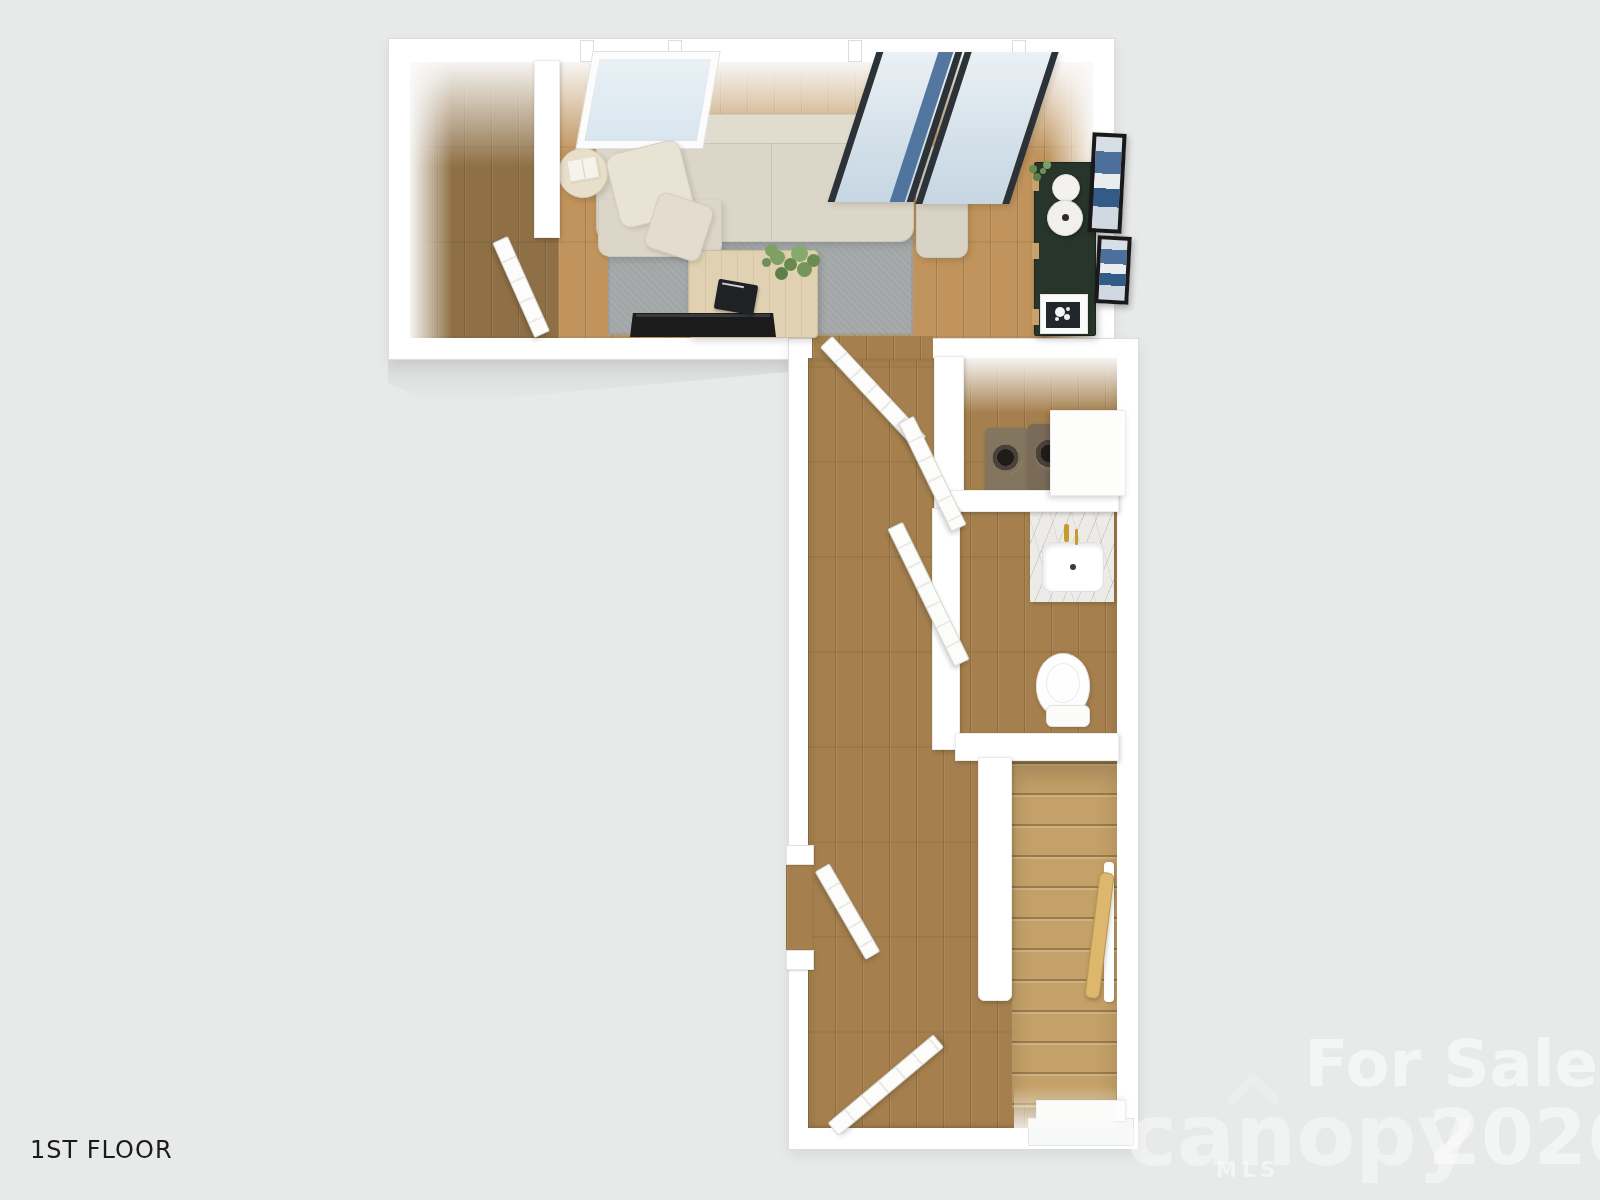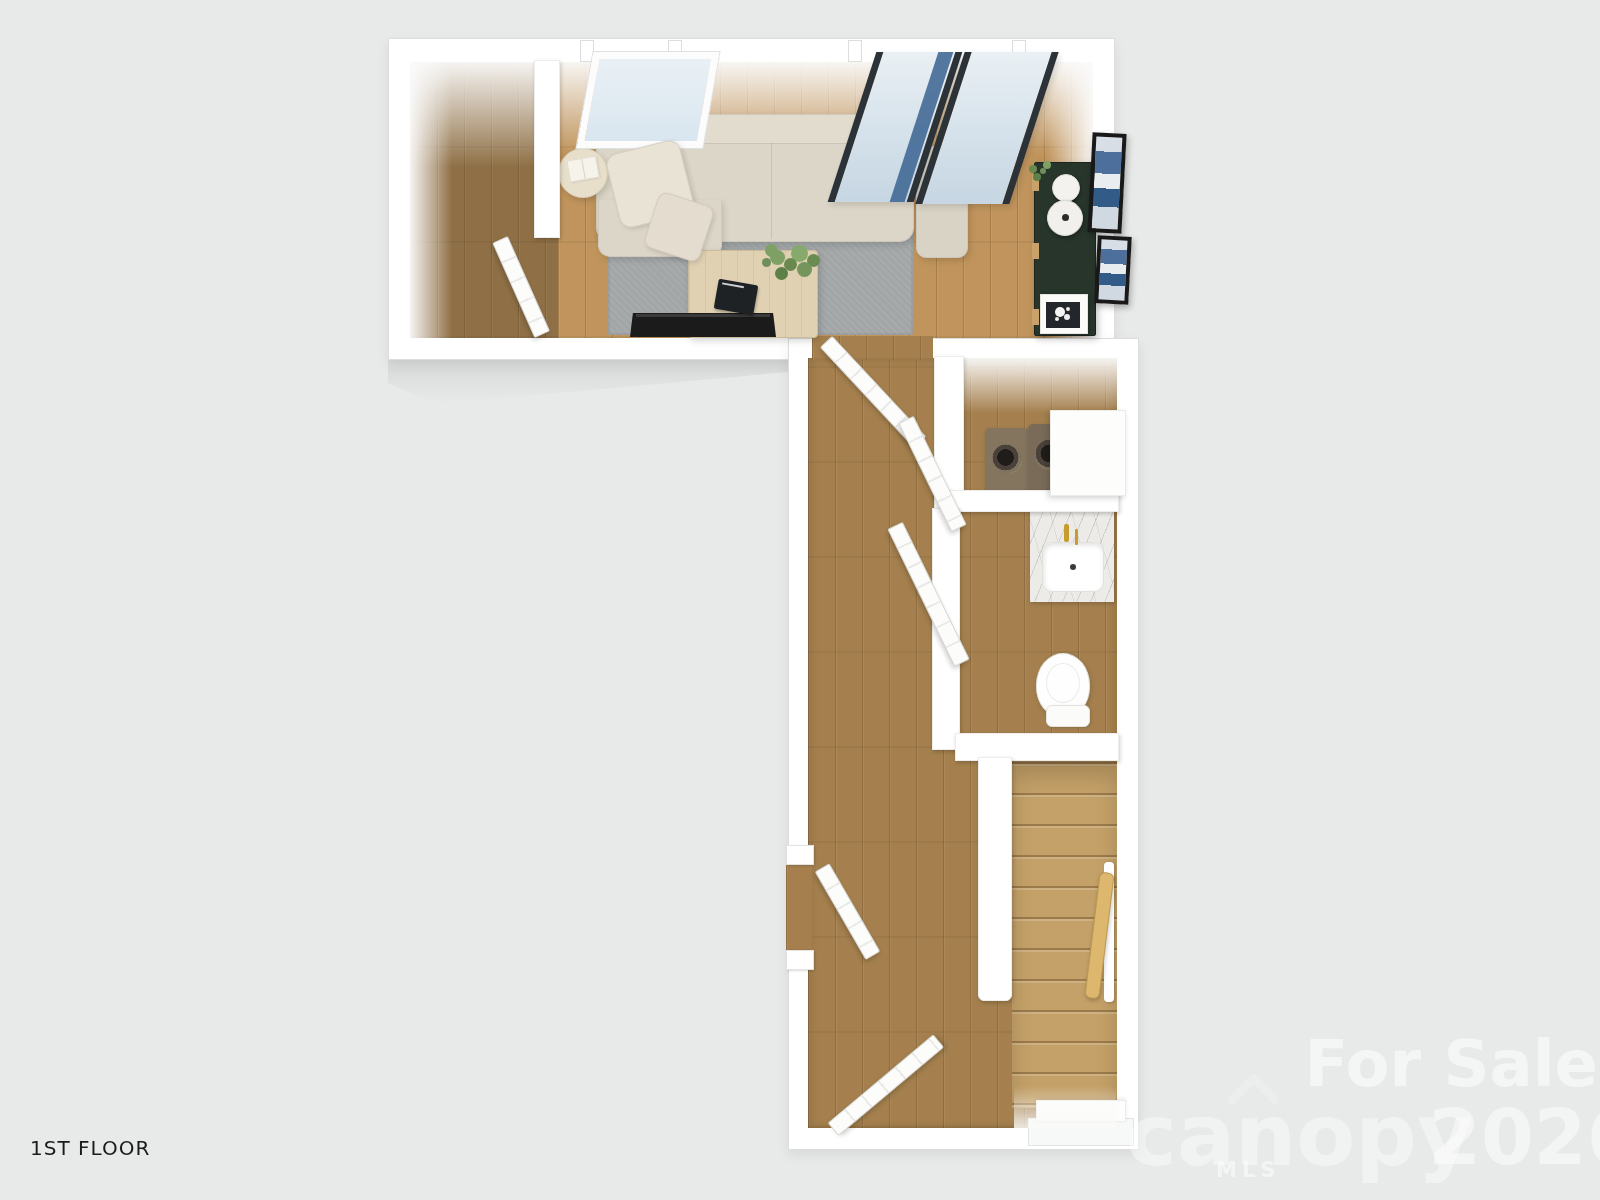--- a/index.html
+++ b/index.html
@@ -37,21 +37,21 @@
     background:linear-gradient(180deg,#d7dee5 0 16%,var(--art-blue) 16% 40%,#e9edf0 40% 56%,#335b88 56% 76%,#d0d9e1 76% 100%);}
   .marble{background-color:var(--marble);background-image:
     repeating-linear-gradient(112deg, rgba(130,135,140,0.28) 0 1px, transparent 1px 13px),
     repeating-linear-gradient(75deg, rgba(150,150,155,0.18) 0 1px, transparent 1px 21px);
     box-shadow:1px 2px 4px rgba(0,0,0,0.18);}
   .drum{border-radius:50%;background:radial-gradient(circle at 45% 45%, #1f1c19 0 35%, #4a423a 36% 55%, #80735f 56% 70%, #9a8c75 71% 100%);}
   .plant-dot{width:9px;height:9px;border-radius:50%;background:#6f8f5a;
     box-shadow:11px -5px 0 3px #7fa065, 24px 2px 0 2px #69894f, 33px -9px 0 4px #86a96c,
     15px 11px 0 2px #5d7f48, 38px 7px 0 3px #74955c, 47px -2px 0 2px #6a8b51, 5px -12px 0 2px #7fa065;}
   .wm{color:var(--watermark-white);font-weight:700;line-height:1;white-space:nowrap;}
-  .floor-label{font-size:20px;letter-spacing:1px;color:var(--label-text);}
+  .floor-label{font-size:24px;letter-spacing:1px;color:var(--label-text);}
   .caret-shape{width:30px;height:30px;border-top:9px solid rgba(255,255,255,0.42);
     border-right:9px solid rgba(255,255,255,0.42);transform:rotate(-45deg);border-radius:5px;}
 </style>
 </head>
 <body>
 
 <div class="canvas">
 
   <div class="abs" style="left:388px;top:358px;width:402px;height:46px;
               background:linear-gradient(180deg, rgba(0,0,0,0.08), rgba(0,0,0,0));

